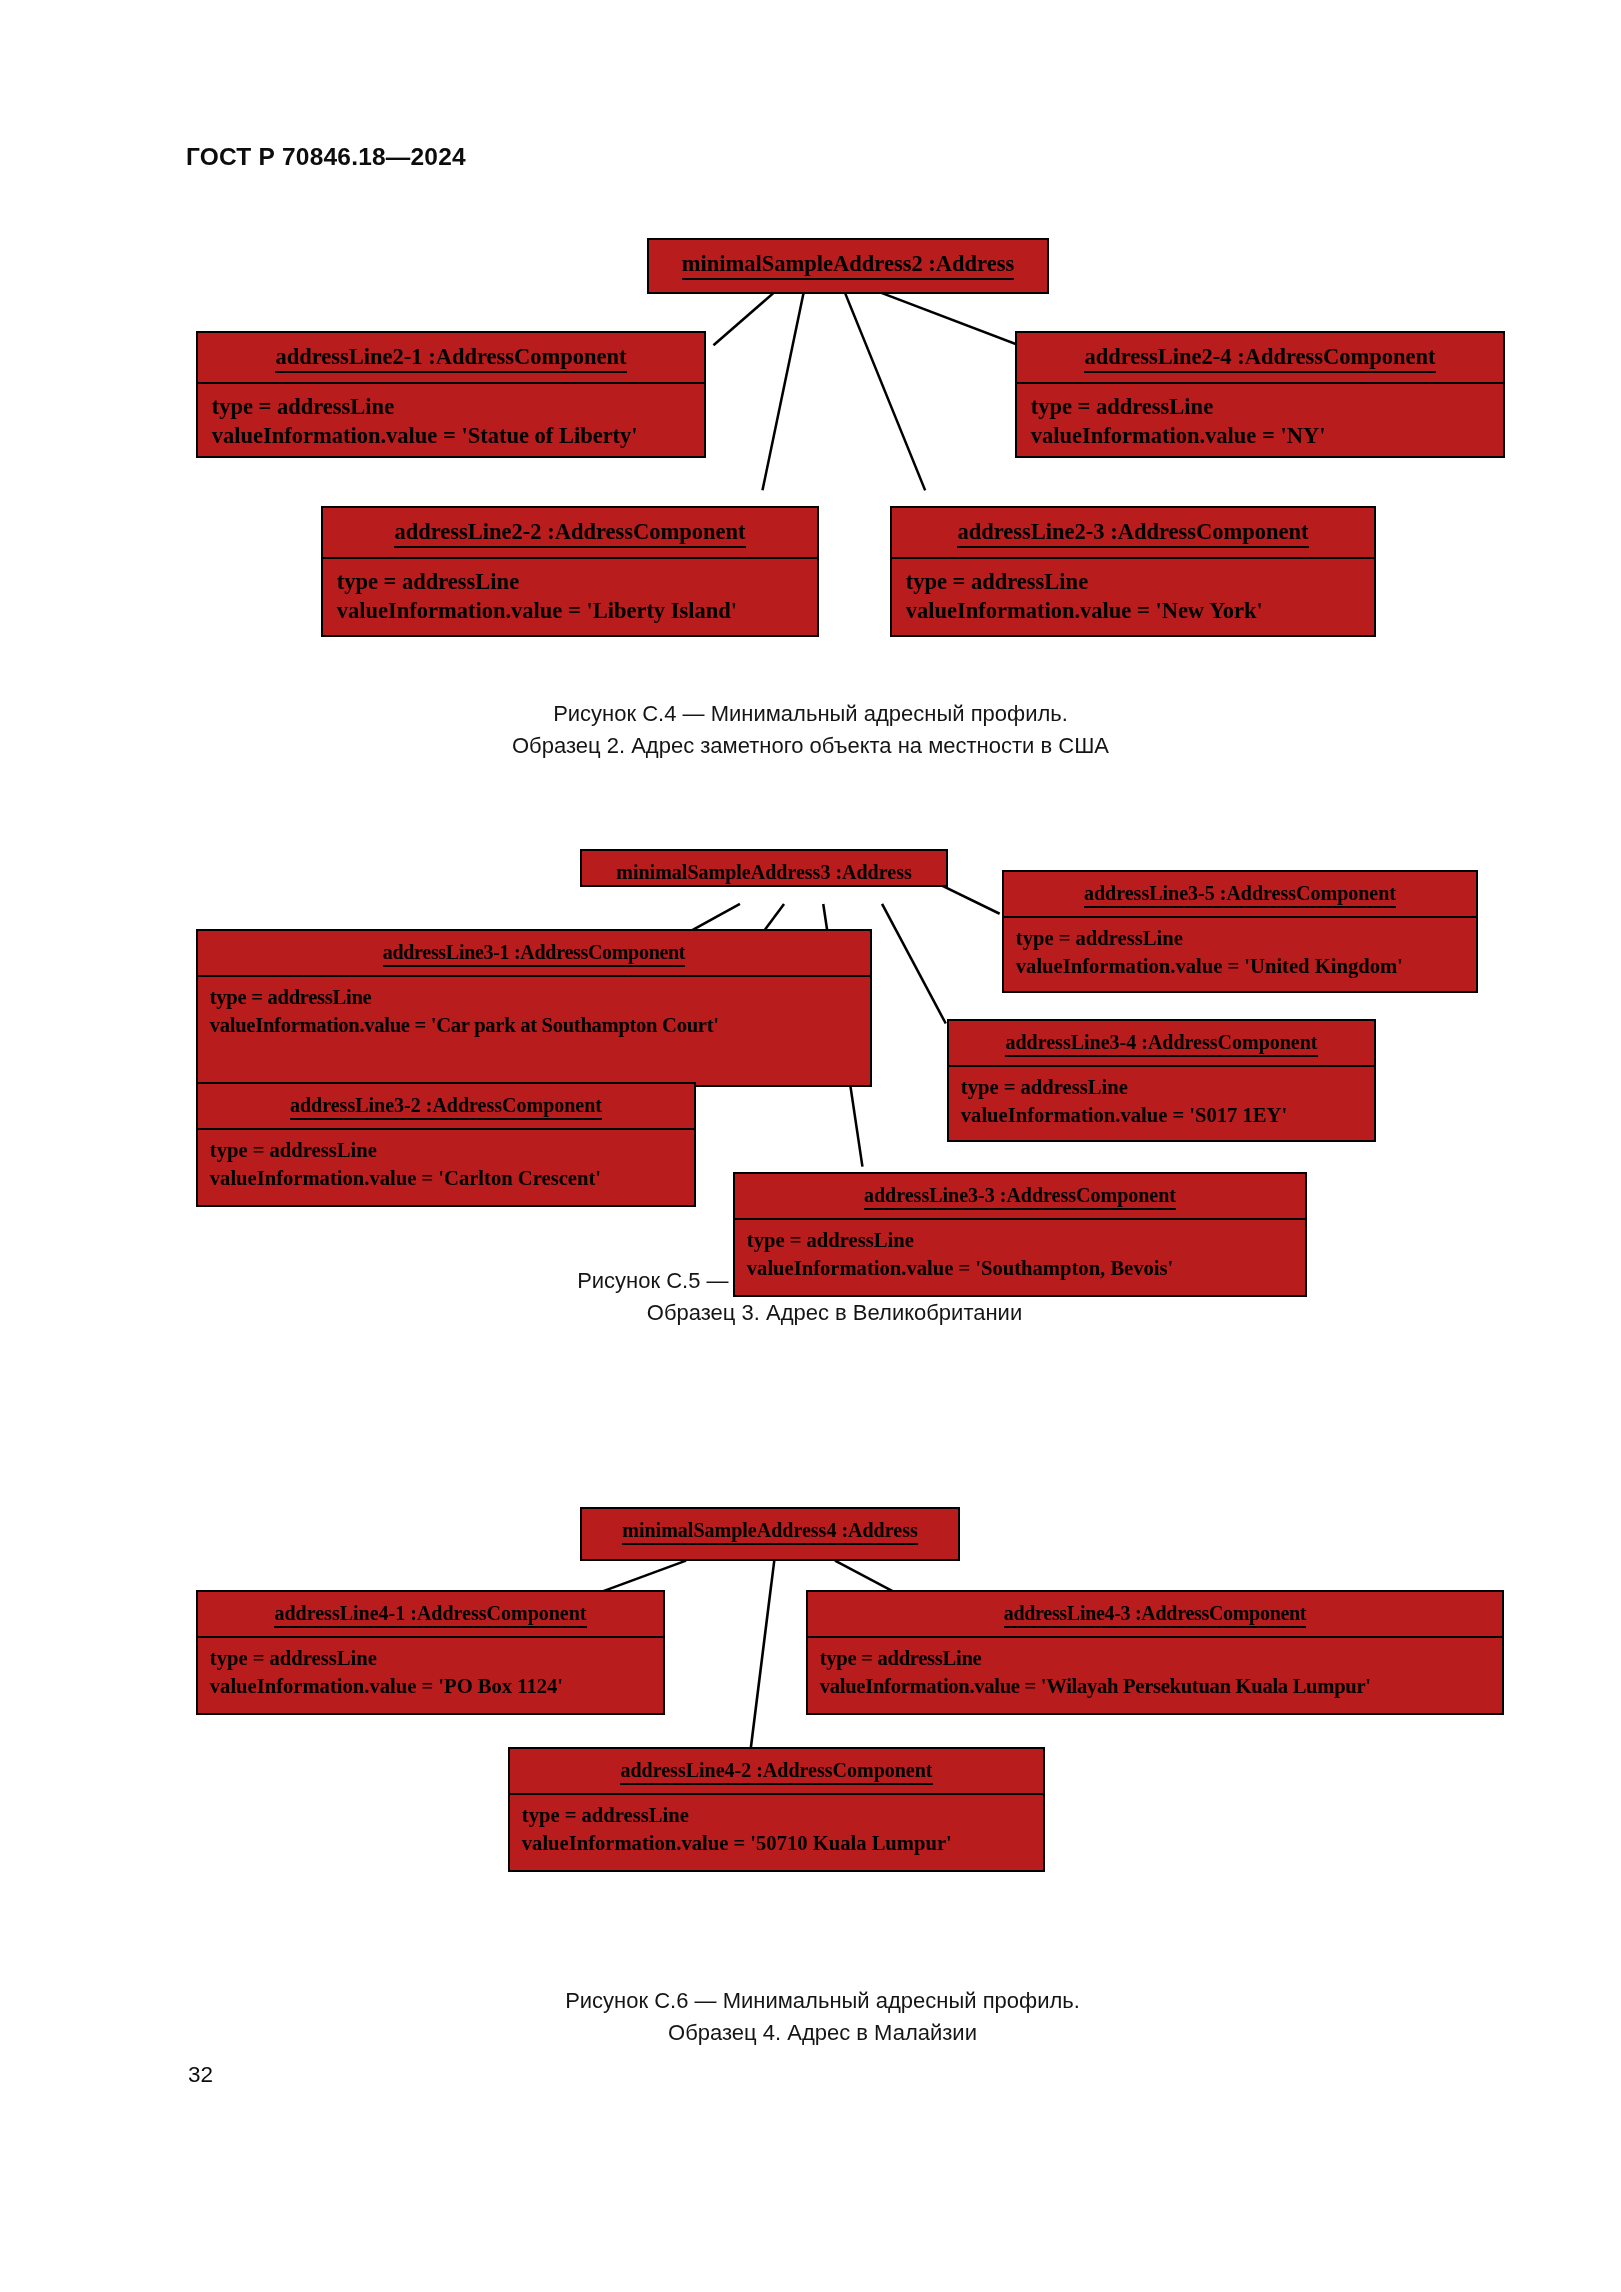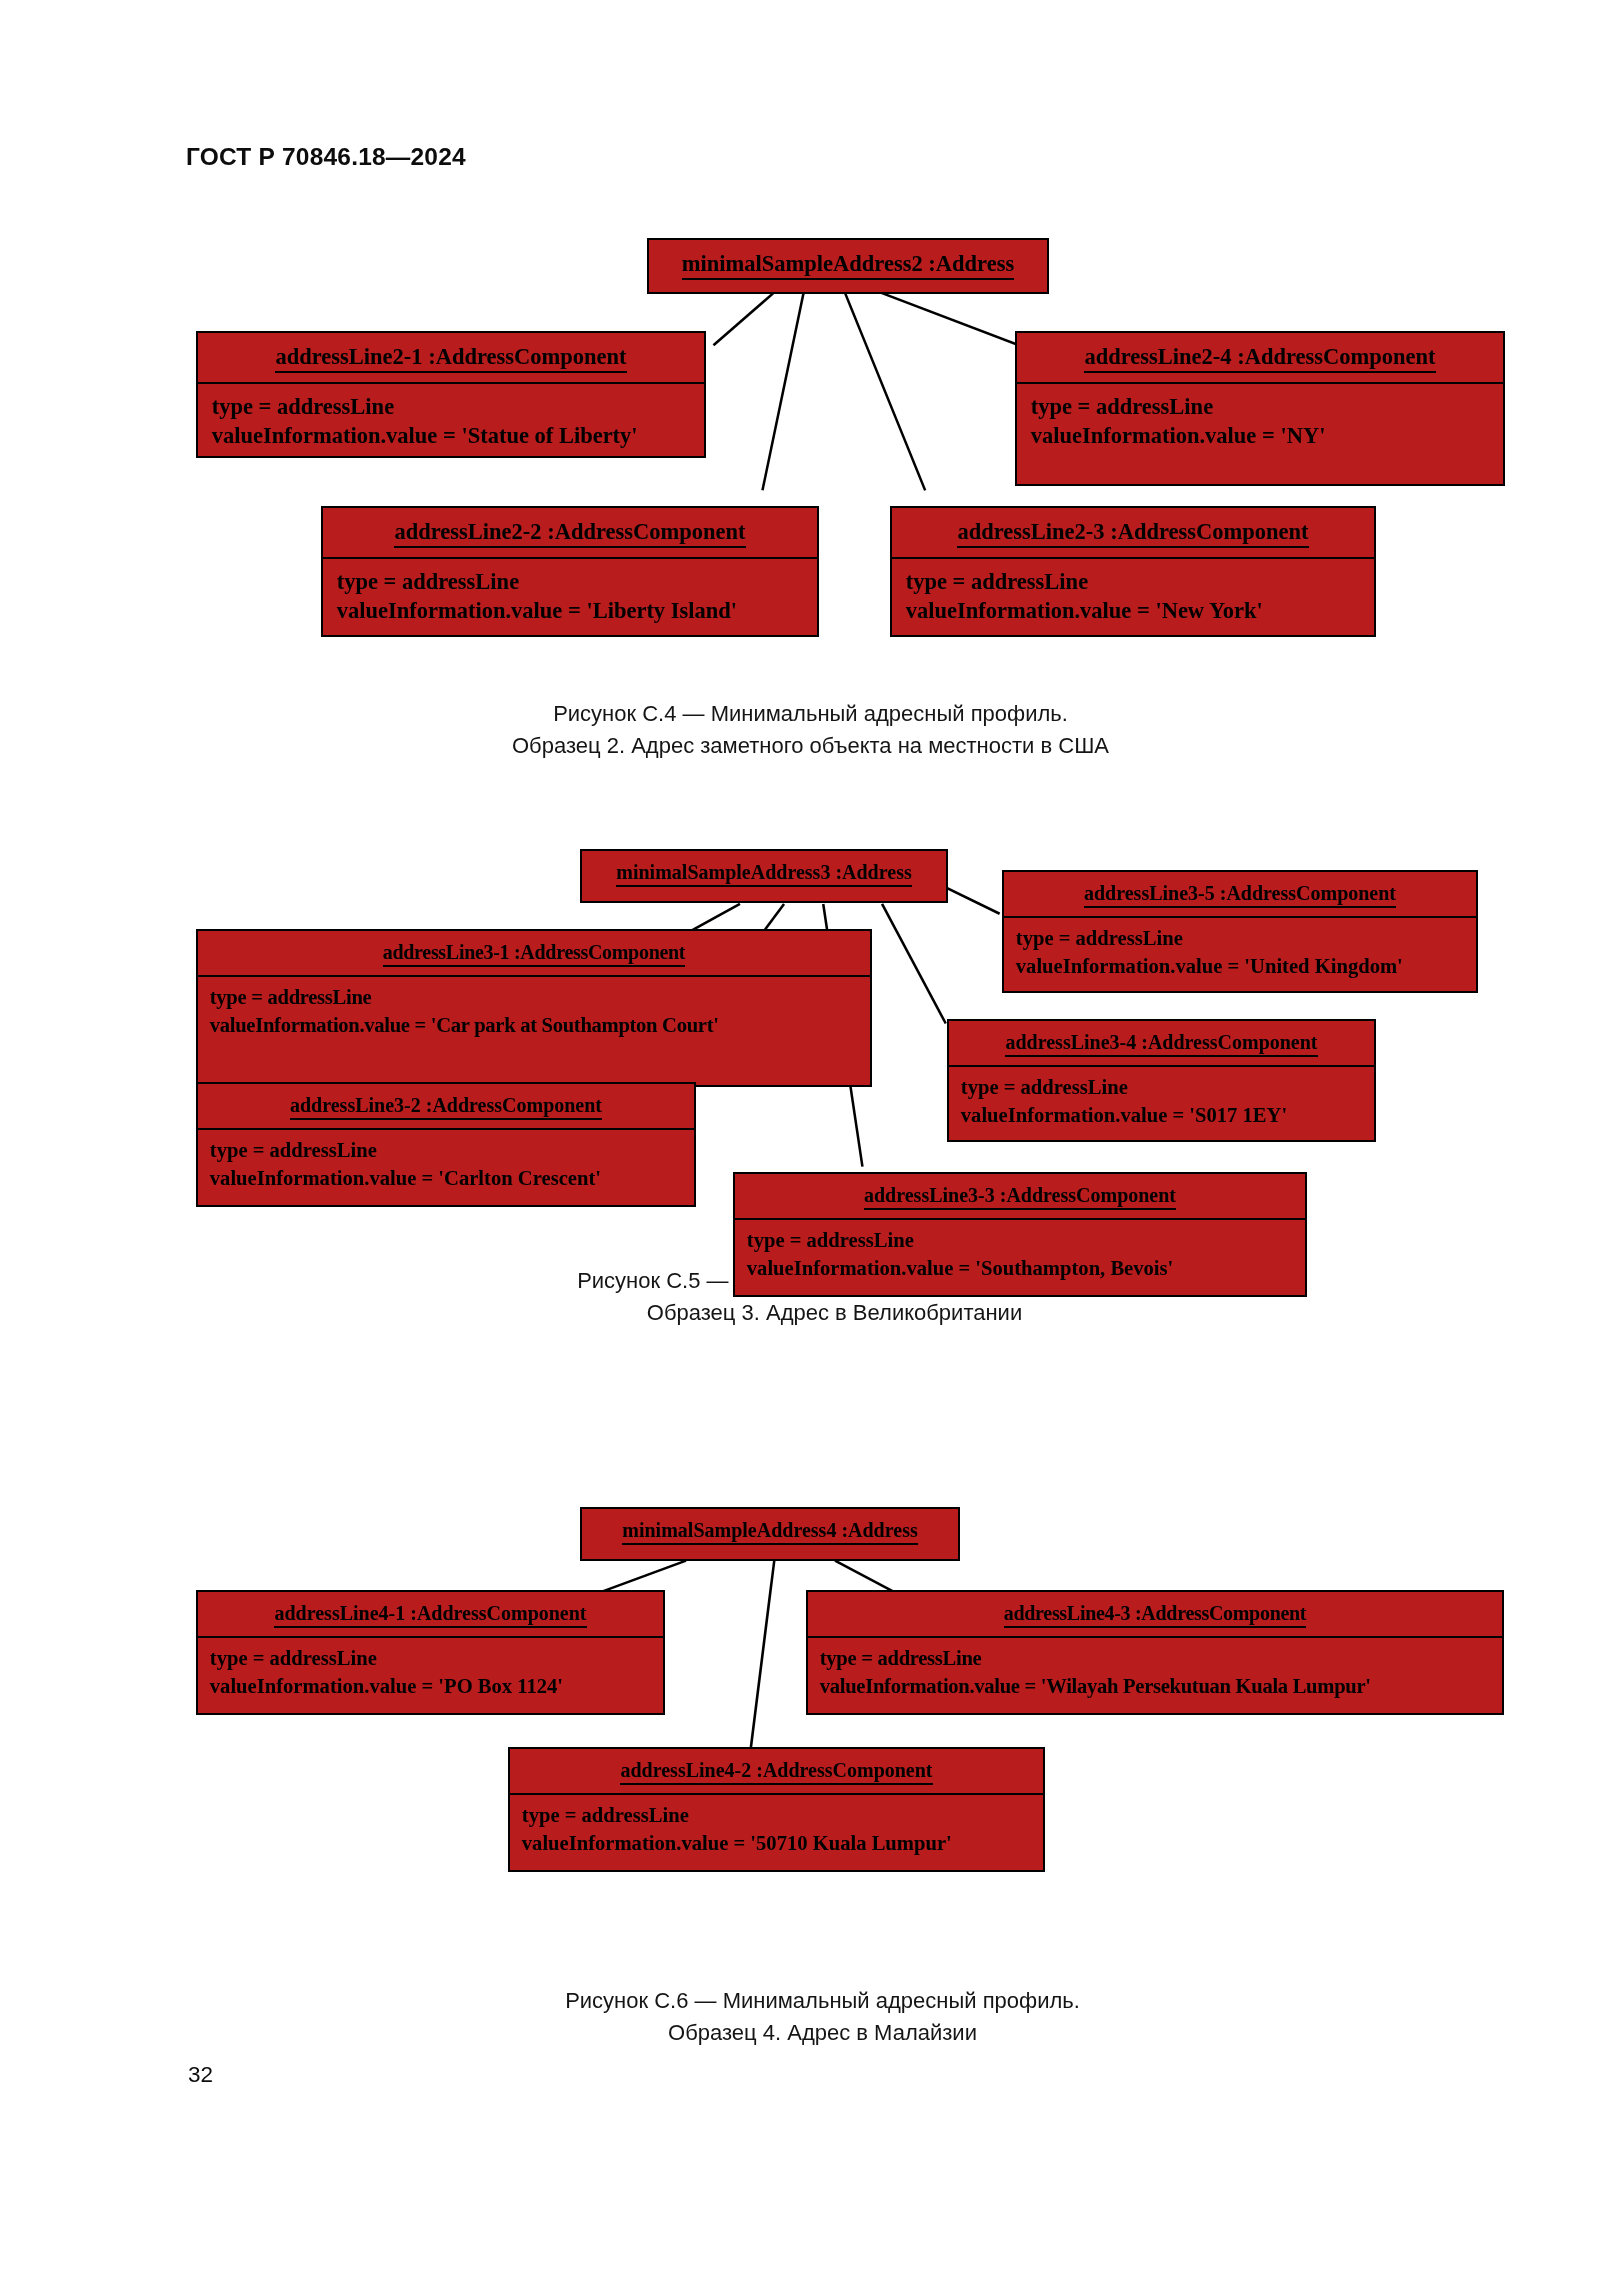--- a/index.html
+++ b/index.html
@@ -143,21 +143,21 @@
   <div class="uml-box" style="left:196px; top:331px; width:510px; height:127px;">
     <div class="uml-title t-reg pad-title">
       <span>addressLine2-1 :AddressComponent</span>
     </div>
     <div class="uml-attrs a-reg pad-attrs">
       <span class="attr-line">type = addressLine</span>
       <span class="attr-line">valueInformation.value = 'Statue of  Liberty'</span>
     </div>
   </div>
 
-  <div class="uml-box" style="left:1015px; top:331px; width:490px; height:155px;">
+  <div class="uml-box" style="left:1015px; top:331px; width:490px; height:127px;">
     <div class="uml-title t-reg pad-title">
       <span>addressLine2-4 :AddressComponent</span>
     </div>
     <div class="uml-attrs a-reg pad-attrs">
       <span class="attr-line">type = addressLine</span>
       <span class="attr-line">valueInformation.value = 'NY'</span>
     </div>
   </div>
 
   <div class="uml-box" style="left:321px; top:506px; width:498px; height:131px;">
@@ -178,21 +178,21 @@
       <span class="attr-line">type = addressLine</span>
       <span class="attr-line">valueInformation.value = 'New York'</span>
     </div>
   </div>
 
   <div class="caption" style="top:698px;">
     <span class="cap-line">Рисунок С.4 — Минимальный адресный профиль.</span>
     <span class="cap-line">Образец 2. Адрес заметного объекта на местности в США</span>
   </div>
 
-  <div class="uml-box" style="left:580px; top:849px; width:368px; height:54px;">
+  <div class="uml-box" style="left:580px; top:849px; width:368px; height:38px;">
     <div class="uml-title t-sm pad-title-sm">
       <span>minimalSampleAddress3 :Address</span>
     </div>
   </div>
 
   <div class="uml-box" style="left:1002px; top:870px; width:476px; height:123px;">
     <div class="uml-title t-sm pad-title-sm">
       <span>addressLine3-5 :AddressComponent</span>
     </div>
     <div class="uml-attrs a-sm pad-attrs-sm">

